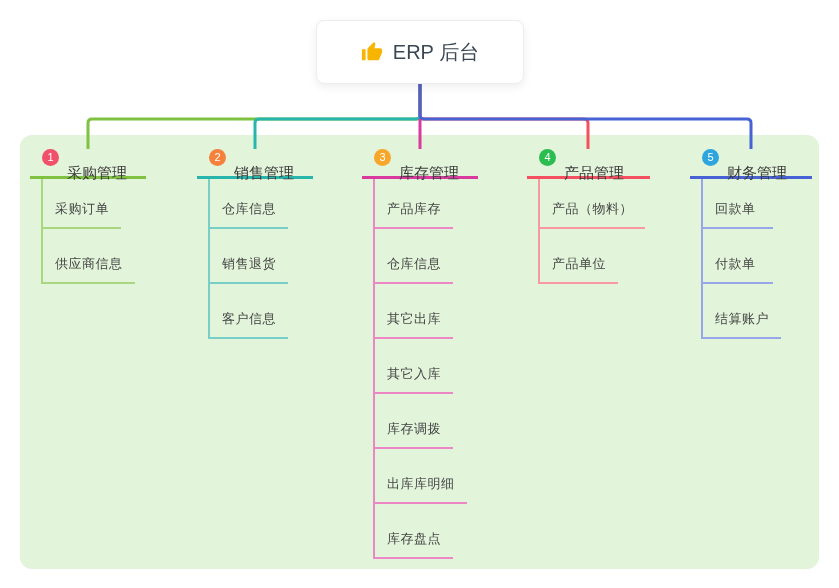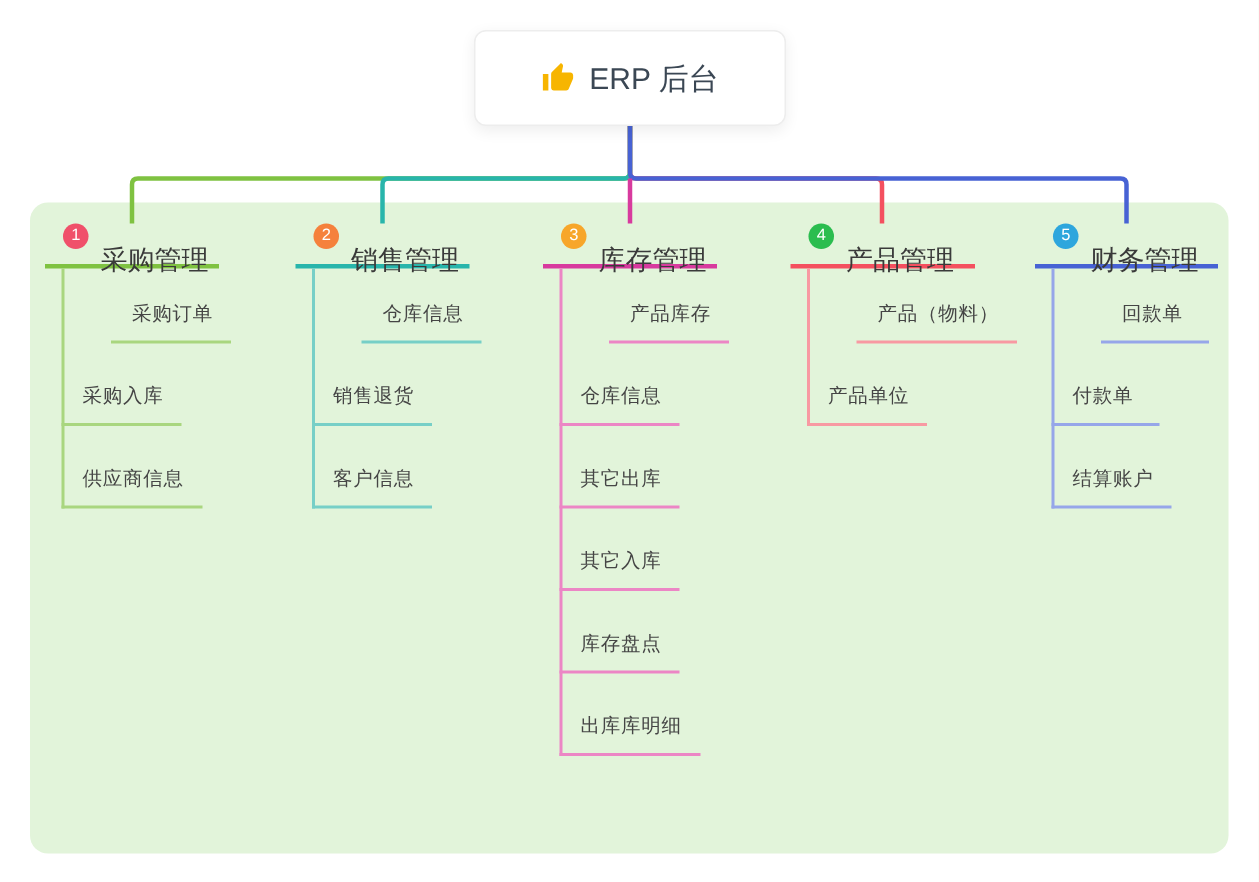--- a/index.html
+++ b/index.html
@@ -62,40 +62,40 @@
   }
   .badge {
     flex: none;
     width: 17px; height: 17px;
     border-radius: 50%;
     background: var(--badge, #999);
     color: #fff;
     font-size: 11px; line-height: 17px;
     text-align: center;
   }
-  .branch-title { font-size: 18px; color: var(--branch-text, #3a3a3a); white-space: nowrap; margin-top: 32px; }
+  .branch-title { font-size: 15px; color: var(--branch-text, #3a3a3a); white-space: nowrap; margin-top: 32px; }
 
   .children { position: absolute; left: 11px; top: 33px; width: max-content; }
   .vline {
     position: absolute; left: 0; top: 0; bottom: 0;
     width: 2px; background: var(--line-light, #bbb);
   }
   .child {
     height: 55px;
     display: flex; align-items: flex-end;
     padding: 0 12px 9px 14px;
     border-bottom: 2px solid var(--line-light, #bbb);
     width: max-content;
     min-width: 72px;
     font-size: 13px; letter-spacing: .5px;
     color: var(--child-text, #454545);
     white-space: nowrap;
     cursor: default;
   }
-  .children .child:first-of-type { height: 50px; margin-left: 33px; }
+  .children .child:first-of-type { height: 50px; }
 </style>
 </head>
 <body>
 
 <div class="canvas">
 
   <div class="panel"></div>
 
   <svg class="connectors" width="839" height="588" viewBox="0 0 839 588">
     <path d="M420 84 V115 Q420 119 416 119 H92 Q88 119 88 123 V149" stroke="#7fc241"></path>
@@ -113,21 +113,20 @@
   </div>
 
   <div class="branch b1" style="--line: #7fc241; --line-light: #a9d67f; --badge: #f0506a;">
     <div class="branch-header">
       <span class="badge">1</span>
       <span class="branch-title">采购管理</span>
     </div>
     <div class="children">
       <span class="vline"></span>
       <div class="child">采购订单</div>
-      <div class="child">采购入库</div>
       <div class="child">供应商信息</div>
     </div>
   </div>
 
   <div class="branch b2" style="--line: #28b5ab; --line-light: #77cfc7; --badge: #f5813c;">
     <div class="branch-header">
       <span class="badge">2</span>
       <span class="branch-title">销售管理</span>
     </div>
     <div class="children">
@@ -142,22 +141,23 @@
     <div class="branch-header">
       <span class="badge">3</span>
       <span class="branch-title">库存管理</span>
     </div>
     <div class="children">
       <span class="vline"></span>
       <div class="child">产品库存</div>
       <div class="child">仓库信息</div>
       <div class="child">其它出库</div>
       <div class="child">其它入库</div>
+      <div class="child">库存调拨</div>
+      <div class="child">出库库明细</div>
       <div class="child">库存盘点</div>
-      <div class="child">出库库明细</div>
     </div>
   </div>
 
   <div class="branch b4" style="--line: #f4505f; --line-light: #f899a2; --badge: #2bbd4f;">
     <div class="branch-header">
       <span class="badge">4</span>
       <span class="branch-title">产品管理</span>
     </div>
     <div class="children">
       <span class="vline"></span>

